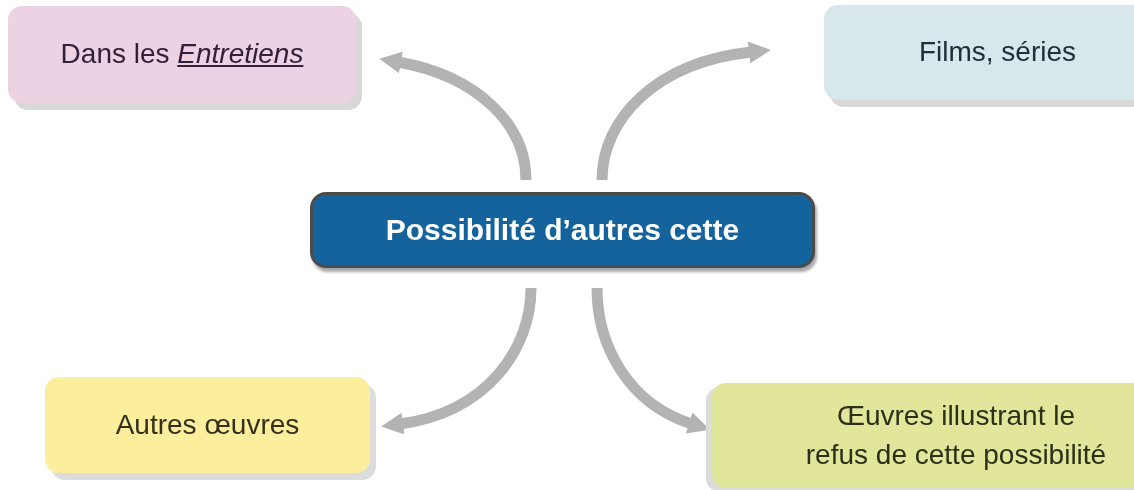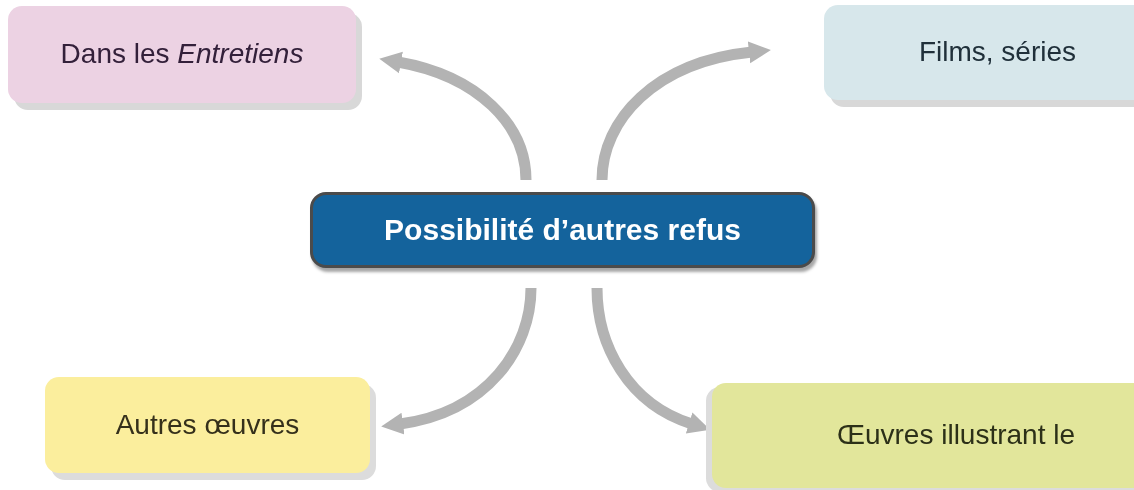--- a/index.html
+++ b/index.html
@@ -64,21 +64,21 @@
     left: 310px; top: 192px; width: 505px; height: 76px;
     background: #14639c;
     color: #ffffff;
     font-weight: bold;
     font-size: 30px;
     border-radius: 16px;
     border: 3px solid #4b4b4b;
     box-sizing: border-box;
     box-shadow: 2px 4px 3px rgba(0,0,0,0.35);
   }
-  .node-fontenelle em { font-style: italic; }
+  .node-fontenelle em { font-style: italic; text-decoration: underline; }
 </style>
 </head>
 <body>
 
 <div class="stage">
 
   <svg class="connectors" viewBox="0 0 1134 490" xmlns="http://www.w3.org/2000/svg" aria-hidden="true">
     <defs>
       <marker id="arrowhead" markerUnits="userSpaceOnUse" markerWidth="26" markerHeight="26" refX="3" refY="13" orient="auto">
         <path d="M0,2 L22,13 L0,24 Z" fill="#b3b3b3"></path>
@@ -92,24 +92,24 @@
 
   <div class="node node-fontenelle">
     <span class="label"><span>Dans les </span><em>Entretiens</em><br></span>
   </div>
 
   <div class="node node-films">
     <span class="label">Films, séries</span>
   </div>
 
   <div class="node node-center">
-    <span class="label">Possibilité d’autres refus</span>
+    <span class="label">Possibilité d’autres cette</span>
   </div>
 
   <div class="node node-autres">
     <span class="label"><span>Autres œuvres</span><br></span>
   </div>
 
   <div class="node node-refus">
-    <span class="label"><span>Œuvres illustrant le</span><br></span>
+    <span class="label"><span>Œuvres illustrant le</span><br><span>refus de cette possibilité</span></span>
   </div>
 
 </div>
 
 </body></html>

